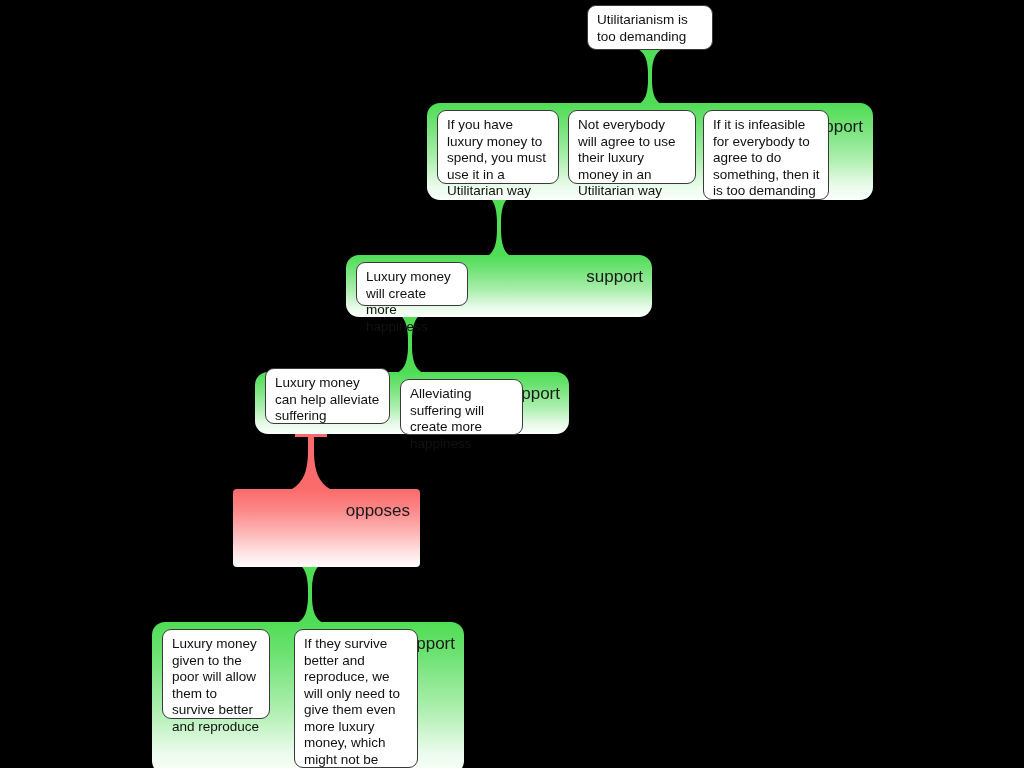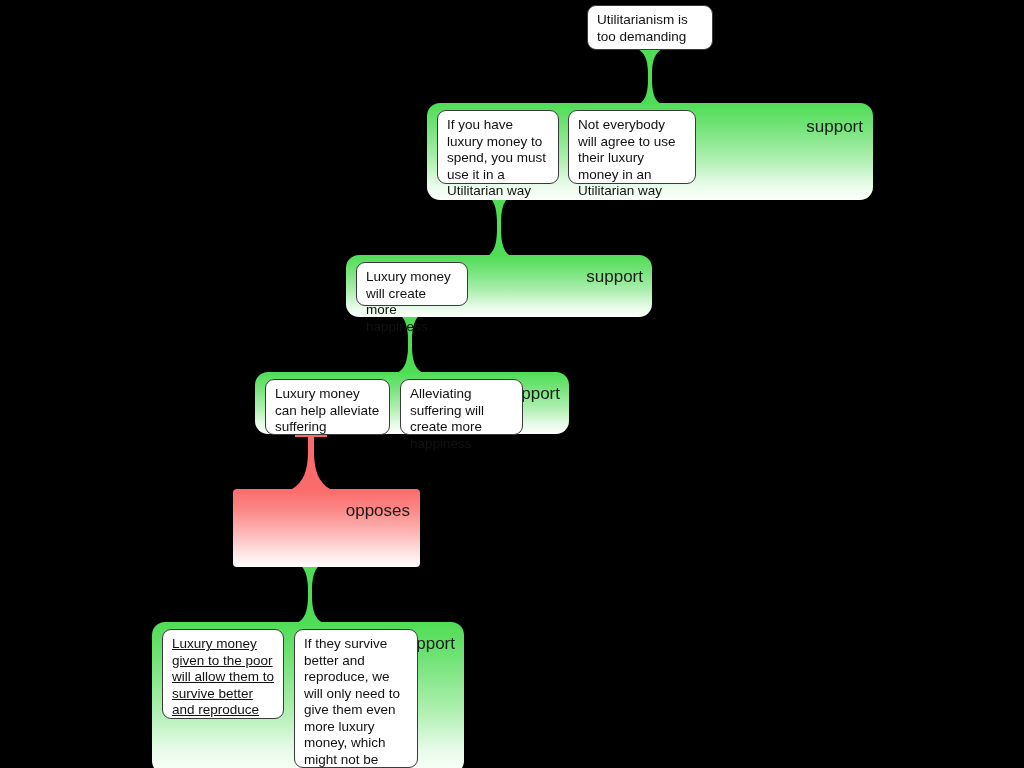--- a/index.html
+++ b/index.html
@@ -117,45 +117,48 @@
 
   <div class="group support" style="left:427px; top:103px; width:446px; height:97px;">
     <div class="group-label" style="right:10px; top:10px;">support</div>
   </div>
   <div class="claim" style="left:568px; top:110px; width:128px; height:74px;">
     <span>Not everybody will agree to use their luxury money in an Utilitarian way</span>
   </div>
   <div class="claim" style="left:437px; top:110px; width:122px; height:74px;">
     <span>If you have luxury money to spend, you must use it in a Utilitarian way</span>
   </div>
+  <div class="claim" style="left:703px; top:110px; width:126px; height:90px;">
+    <span>If it is infeasible for everybody to agree to do something, then it is too demanding</span>
+  </div>
 
   <div class="group support" style="left:346px; top:255px; width:306px; height:62px;">
     <div class="group-label" style="right:9px; top:8px;">support</div>
   </div>
   <div class="claim" style="left:356px; top:262px; width:112px; height:44px;">
     <span>Luxury money will create more happiness</span>
   </div>
 
   <div class="group support" style="left:255px; top:372px; width:314px; height:62px;">
     <div class="group-label" style="right:9px; top:8px;">support</div>
   </div>
-  <div class="claim" style="left:265px; top:379px; width:125px; height:56px;">
+  <div class="claim" style="left:265px; top:368px; width:125px; height:56px;">
     <span>Luxury money can help alleviate suffering</span>
   </div>
   <div class="claim" style="left:400px; top:379px; width:123px; height:56px;">
     <span>Alleviating suffering will create more happiness</span>
   </div>
 
   <div class="group opposes" style="left:233px; top:489px; width:187px; height:78px;">
     <div class="group-label" style="right:10px; top:8px;text-align:right;">opposes</div>
   </div>
 
   <div class="group support" style="left:152px; top:622px; width:312px; height:152px;">
     <div class="group-label" style="right:9px; top:8px;">support</div>
   </div>
-  <div class="claim" style="left:162px; top:629px; width:122px; height:90px;text-decoration:underline;">
+  <div class="claim" style="left:162px; top:629px; width:108px; height:90px;">
     <span>Luxury money given to the poor will allow them to survive better and reproduce</span>
   </div>
   <div class="claim" style="left:294px; top:629px; width:124px; height:139px;">
     <span>If they survive better and reproduce, we will only need to give them even more luxury money, which might not be possible</span>
   </div>
 
 </div>
 
 </body></html>

